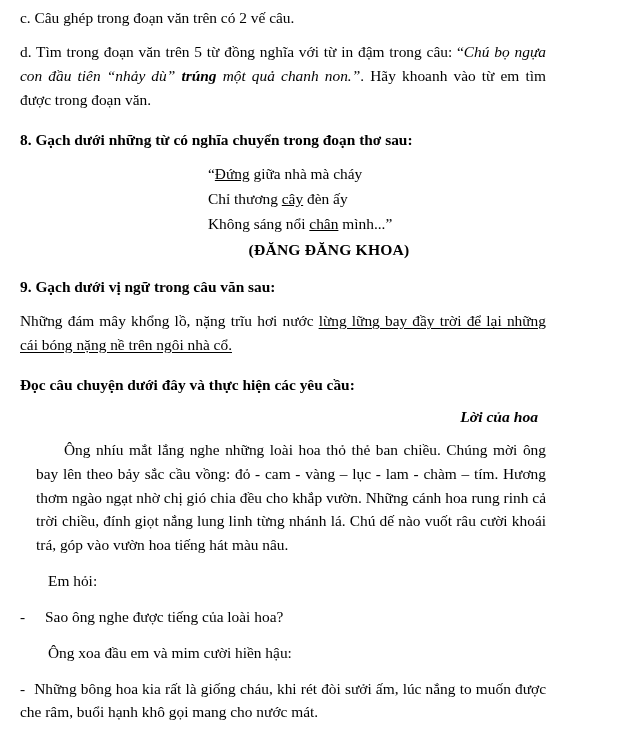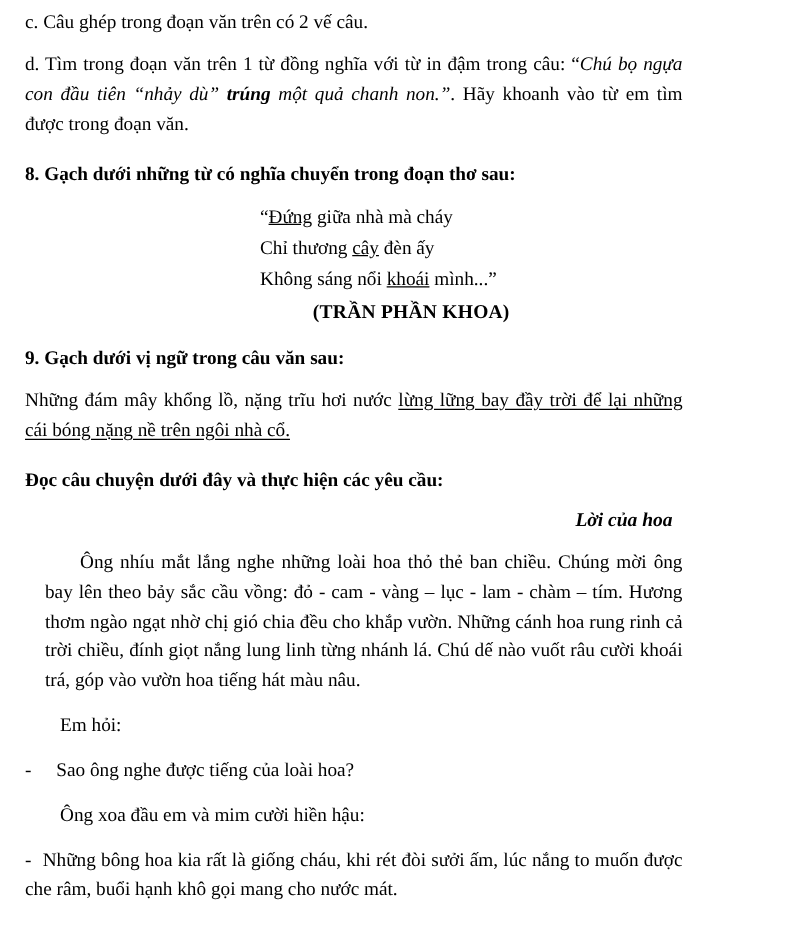--- a/index.html
+++ b/index.html
@@ -110,31 +110,31 @@
   u { text-decoration: underline; text-underline-offset: 1px; }
   .uline { text-decoration: underline; text-underline-offset: 1.5px; }
 </style>
 </head>
 <body>
 
 <div class="page">
 
   <p class="para">c. Câu ghép trong đoạn văn trên có 2 vế câu.</p>
 
-  <p class="para-sub"><span>d. Tìm trong đoạn văn trên 1 từ đồng nghĩa với từ in đậm trong câu: </span><span>“</span><i>Chú bọ ngựa con đầu tiên “nhảy dù” </i><span class="bi">trúng</span><i> một quả chanh non.”</i><span>. Hãy khoanh vào từ em tìm được trong đoạn văn.</span></p>
+  <p class="para-sub"><span>d. Tìm trong đoạn văn trên 5 từ đồng nghĩa với từ in đậm trong câu: </span><span>“</span><i>Chú bọ ngựa con đầu tiên “nhảy dù” </i><span class="bi">trúng</span><i> một quả chanh non.”</i><span>. Hãy khoanh vào từ em tìm được trong đoạn văn.</span></p>
 
   <p class="heading">8. Gạch dưới những từ có nghĩa chuyển trong đoạn thơ sau:</p>
 
   <div class="poem">
     <div class="poem-line"><span>“</span><u>Đứng</u><span> giữa nhà mà cháy</span></div>
     <div class="poem-line"><span>Chỉ thương </span><u>cây</u><span> đèn ấy</span></div>
-    <div class="poem-line"><span>Không sáng nổi </span><u>khoái</u><span> mình...”</span></div>
+    <div class="poem-line"><span>Không sáng nổi </span><u>chân</u><span> mình...”</span></div>
   </div>
 
-  <p class="author">(TRẦN PHẦN KHOA)</p>
+  <p class="author">(ĐĂNG ĐĂNG KHOA)</p>
 
   <p class="heading">9. Gạch dưới vị ngữ trong câu văn sau:</p>
 
   <p class="para-sub"><span>Những đám mây khổng lồ, nặng trĩu hơi nước </span><span class="uline">lừng lững bay đầy trời để lại những cái bóng nặng nề trên ngôi nhà cổ.</span></p>
 
 
   <p class="heading">Đọc câu chuyện dưới đây và thực hiện các yêu cầu:</p>
 
   <p class="story-title">Lời của hoa</p>
 

